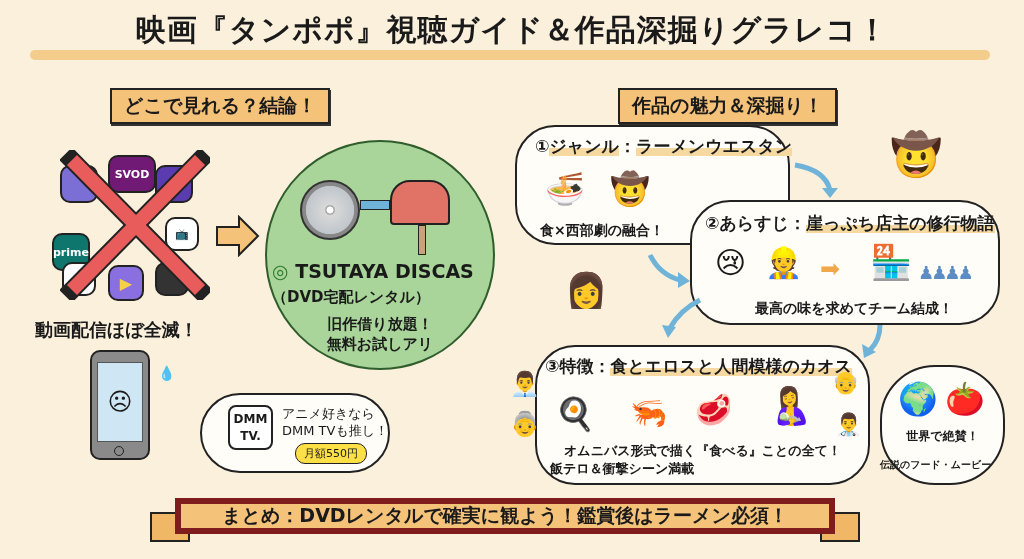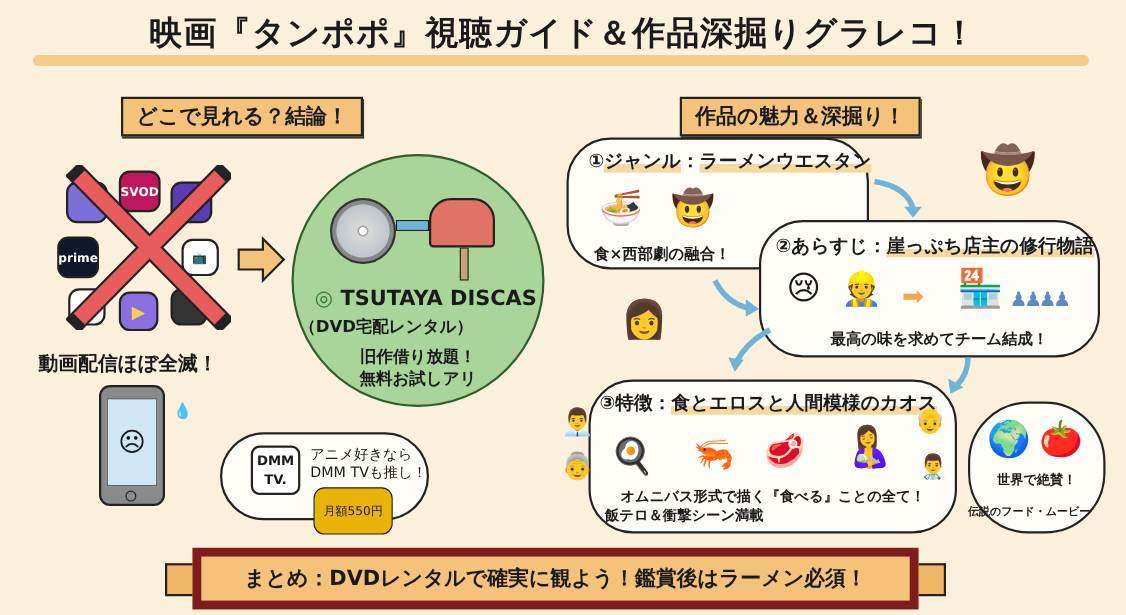--- a/index.html
+++ b/index.html
@@ -6,39 +6,39 @@
 body{width:1024px;height:559px;overflow:hidden;background:#fbf0dc;font-family:"DejaVu Sans","Liberation Sans",sans-serif;color:#1a1a1a;position:relative}
 .abs{position:absolute}
 .title{left:0;top:10px;width:1024px;text-align:center;font-size:30px;font-weight:bold;letter-spacing:1px}
 .title-underline{left:30px;top:50px;width:960px;height:10px;background:#f2c77f;border-radius:6px;opacity:.85}
 .label-box{background:#f5c27a;border:2px solid #222;font-weight:bold;font-size:19px;padding:3px 12px;box-shadow:1px 2px 0 #333}
 .bubble{background:#fffdf8;border:2.5px solid #222;border-radius:40px}
 .green-circle{left:265px;top:140px;width:230px;height:230px;border-radius:50%;background:#a9d59a;border:2.5px solid #2f5d2c}
 .bold{font-weight:bold}
 .icon{position:absolute;border-radius:10px;display:flex;align-items:center;justify-content:center;color:#fff;font-weight:bold;font-size:11px;border:2px solid #222}
 .redx{position:absolute;left:60px;top:150px;width:150px;height:150px}
-.ribbon{left:175px;top:498px;width:660px;height:56px;background:#f5c27a;border:8px solid #7f1d1d;display:flex;align-items:center;justify-content:center;font-weight:bold;font-size:19px}
+.ribbon{left:175px;top:498px;width:660px;height:36px;background:#f5c27a;border:6px solid #7f1d1d;display:flex;align-items:center;justify-content:center;font-weight:bold;font-size:19px}
 .tail{position:absolute;width:40px;height:30px;background:#f0b866;border:2px solid #222}
 .hl{background:linear-gradient(transparent 60%,#f5d9a0 60%)}
 </style>
 </head>
 <body>
 
 <div class="abs title-underline"></div>
 <h1 class="abs title">映画『タンポポ』視聴ガイド＆作品深掘りグラレコ！</h1>
 
 <div class="abs label-box" style="left:110px;top:88px">どこで見れる？結論！</div>
 
 <div>
   <div class="icon" style="left:60px;top:165px;width:38px;height:38px;background:#7b6fd6"></div>
-  <div class="icon" style="left:108px;top:155px;width:38px;height:38px;background:#be185d">
+  <div class="icon" style="left:108px;top:155px;width:48px;height:38px;background:#701a75">
       <span>SVOD</span>
     </div>
   <div class="icon" style="left:155px;top:165px;width:38px;height:38px;background:#5b3bb0"></div>
-  <div class="icon" style="left:52px;top:215px;width:38px;height:38px;background:#0f172a">
+  <div class="icon" style="left:52px;top:233px;width:38px;height:38px;background:#0f766e">
       <span>prime</span>
     </div>
   <div class="icon" style="left:165px;top:217px;width:34px;height:34px;background:#fff;color:#333">📺</div>
   <div class="icon" style="left:62px;top:262px;width:34px;height:34px;background:#fff"></div>
   <div class="icon" style="left:108px;top:265px;width:36px;height:36px;background:#8a6fe0;color:#f5d14a;font-size:16px">▶</div>
   <div class="icon" style="left:155px;top:262px;width:34px;height:34px;background:#333"></div>
   <svg class="redx" viewBox="0 0 150 150">
     <line x1="12" y1="10" x2="140" y2="140" stroke="#222" stroke-width="18" stroke-linecap="square"></line>
     <line x1="140" y1="10" x2="12" y2="140" stroke="#222" stroke-width="18" stroke-linecap="square"></line>
     <line x1="12" y1="10" x2="140" y2="140" stroke="#e85c5c" stroke-width="14"></line>
@@ -55,37 +55,37 @@
   <div style="position:absolute;left:5px;top:10px;width:46px;height:80px;background:#cfe6f5;border:1px solid #555;display:flex;align-items:center;justify-content:center;font-size:24px">☹</div>
   <div style="position:absolute;left:22px;top:94px;width:10px;height:10px;border:1.5px solid #222;border-radius:50%"></div>
 </div>
 <div class="abs" style="left:158px;top:365px;color:#6fb3d9;font-size:14px">💧</div>
 
 <div class="abs green-circle"></div>
 <div class="abs" style="left:300px;top:180px;width:60px;height:60px;border-radius:50%;background:radial-gradient(circle,#fff 8%,#999 10%,#d8d8d8 14%,#c0c6cc 60%,#888 62%);border:2px solid #333"></div>
 <div class="abs" style="left:360px;top:200px;width:30px;height:10px;background:#6fb3d9;border:1.5px solid #222"></div>
 <div class="abs" style="left:390px;top:180px;width:60px;height:45px;background:#e07266;border:2px solid #222;border-radius:20px 20px 4px 4px"></div>
 <div class="abs" style="left:418px;top:225px;width:8px;height:30px;background:#c8a27a;border:1.5px solid #222"></div>
-<div class="abs bold" style="left:272px;top:260px;width:216px;text-align:right;font-size:19px">
+<div class="abs bold" style="left:272px;top:260px;width:216px;text-align:left;font-size:19px">
   <span style="color:#2f7a2c">◎</span> <span>TSUTAYA DISCAS</span>
 </div>
 <div class="abs bold" style="left:272px;top:288px;width:216px;font-size:15px">（DVD宅配レンタル）</div>
 <div class="abs bold" style="left:272px;top:315px;width:216px;text-align:center;font-size:15px">旧作借り放題！</div>
 <div class="abs bold" style="left:272px;top:335px;width:216px;text-align:center;font-size:15px">無料お試しアリ</div>
 
 <div class="abs bubble" style="left:200px;top:393px;width:190px;height:80px;border-radius:45px"></div>
 <div class="abs" style="left:228px;top:405px;width:45px;height:45px;background:#fff;border:2px solid #222;border-radius:8px;font-weight:900;font-size:12px;text-align:center;line-height:17px;padding-top:4px">
   <div>DMM</div>
     <div>TV.</div>
 </div>
 <div class="abs" style="left:282px;top:405px;font-size:13px;line-height:17px">
   <div>アニメ好きなら</div>
     <div>DMM TVも推し！</div>
 </div>
-<div class="abs" style="left:285px;top:443px;padding:13px 8px;background:#eab308;border:1.5px solid #222;border-radius:10px;font-size:11px">月額550円</div>
+<div class="abs" style="left:295px;top:443px;padding:2px 8px;background:#fde047;border:1.5px solid #222;border-radius:10px;font-size:11px">月額550円</div>
 
 <div class="abs label-box" style="left:618px;top:88px">作品の魅力＆深掘り！</div>
 
 <div class="abs bubble" style="left:515px;top:125px;width:275px;height:120px"></div>
 <div class="abs bold" style="left:535px;top:135px;font-size:17px">
   <span>①</span><span class="hl">ジャンル</span>：<span class="hl">ラーメンウエスタン</span>
 </div>
 <div class="abs" style="left:545px;top:170px;font-size:32px">🍜</div>
 <div class="abs" style="left:610px;top:170px;font-size:32px">🤠</div>
 <div class="abs bold" style="left:540px;top:222px;font-size:14px">食×西部劇の融合！</div>

